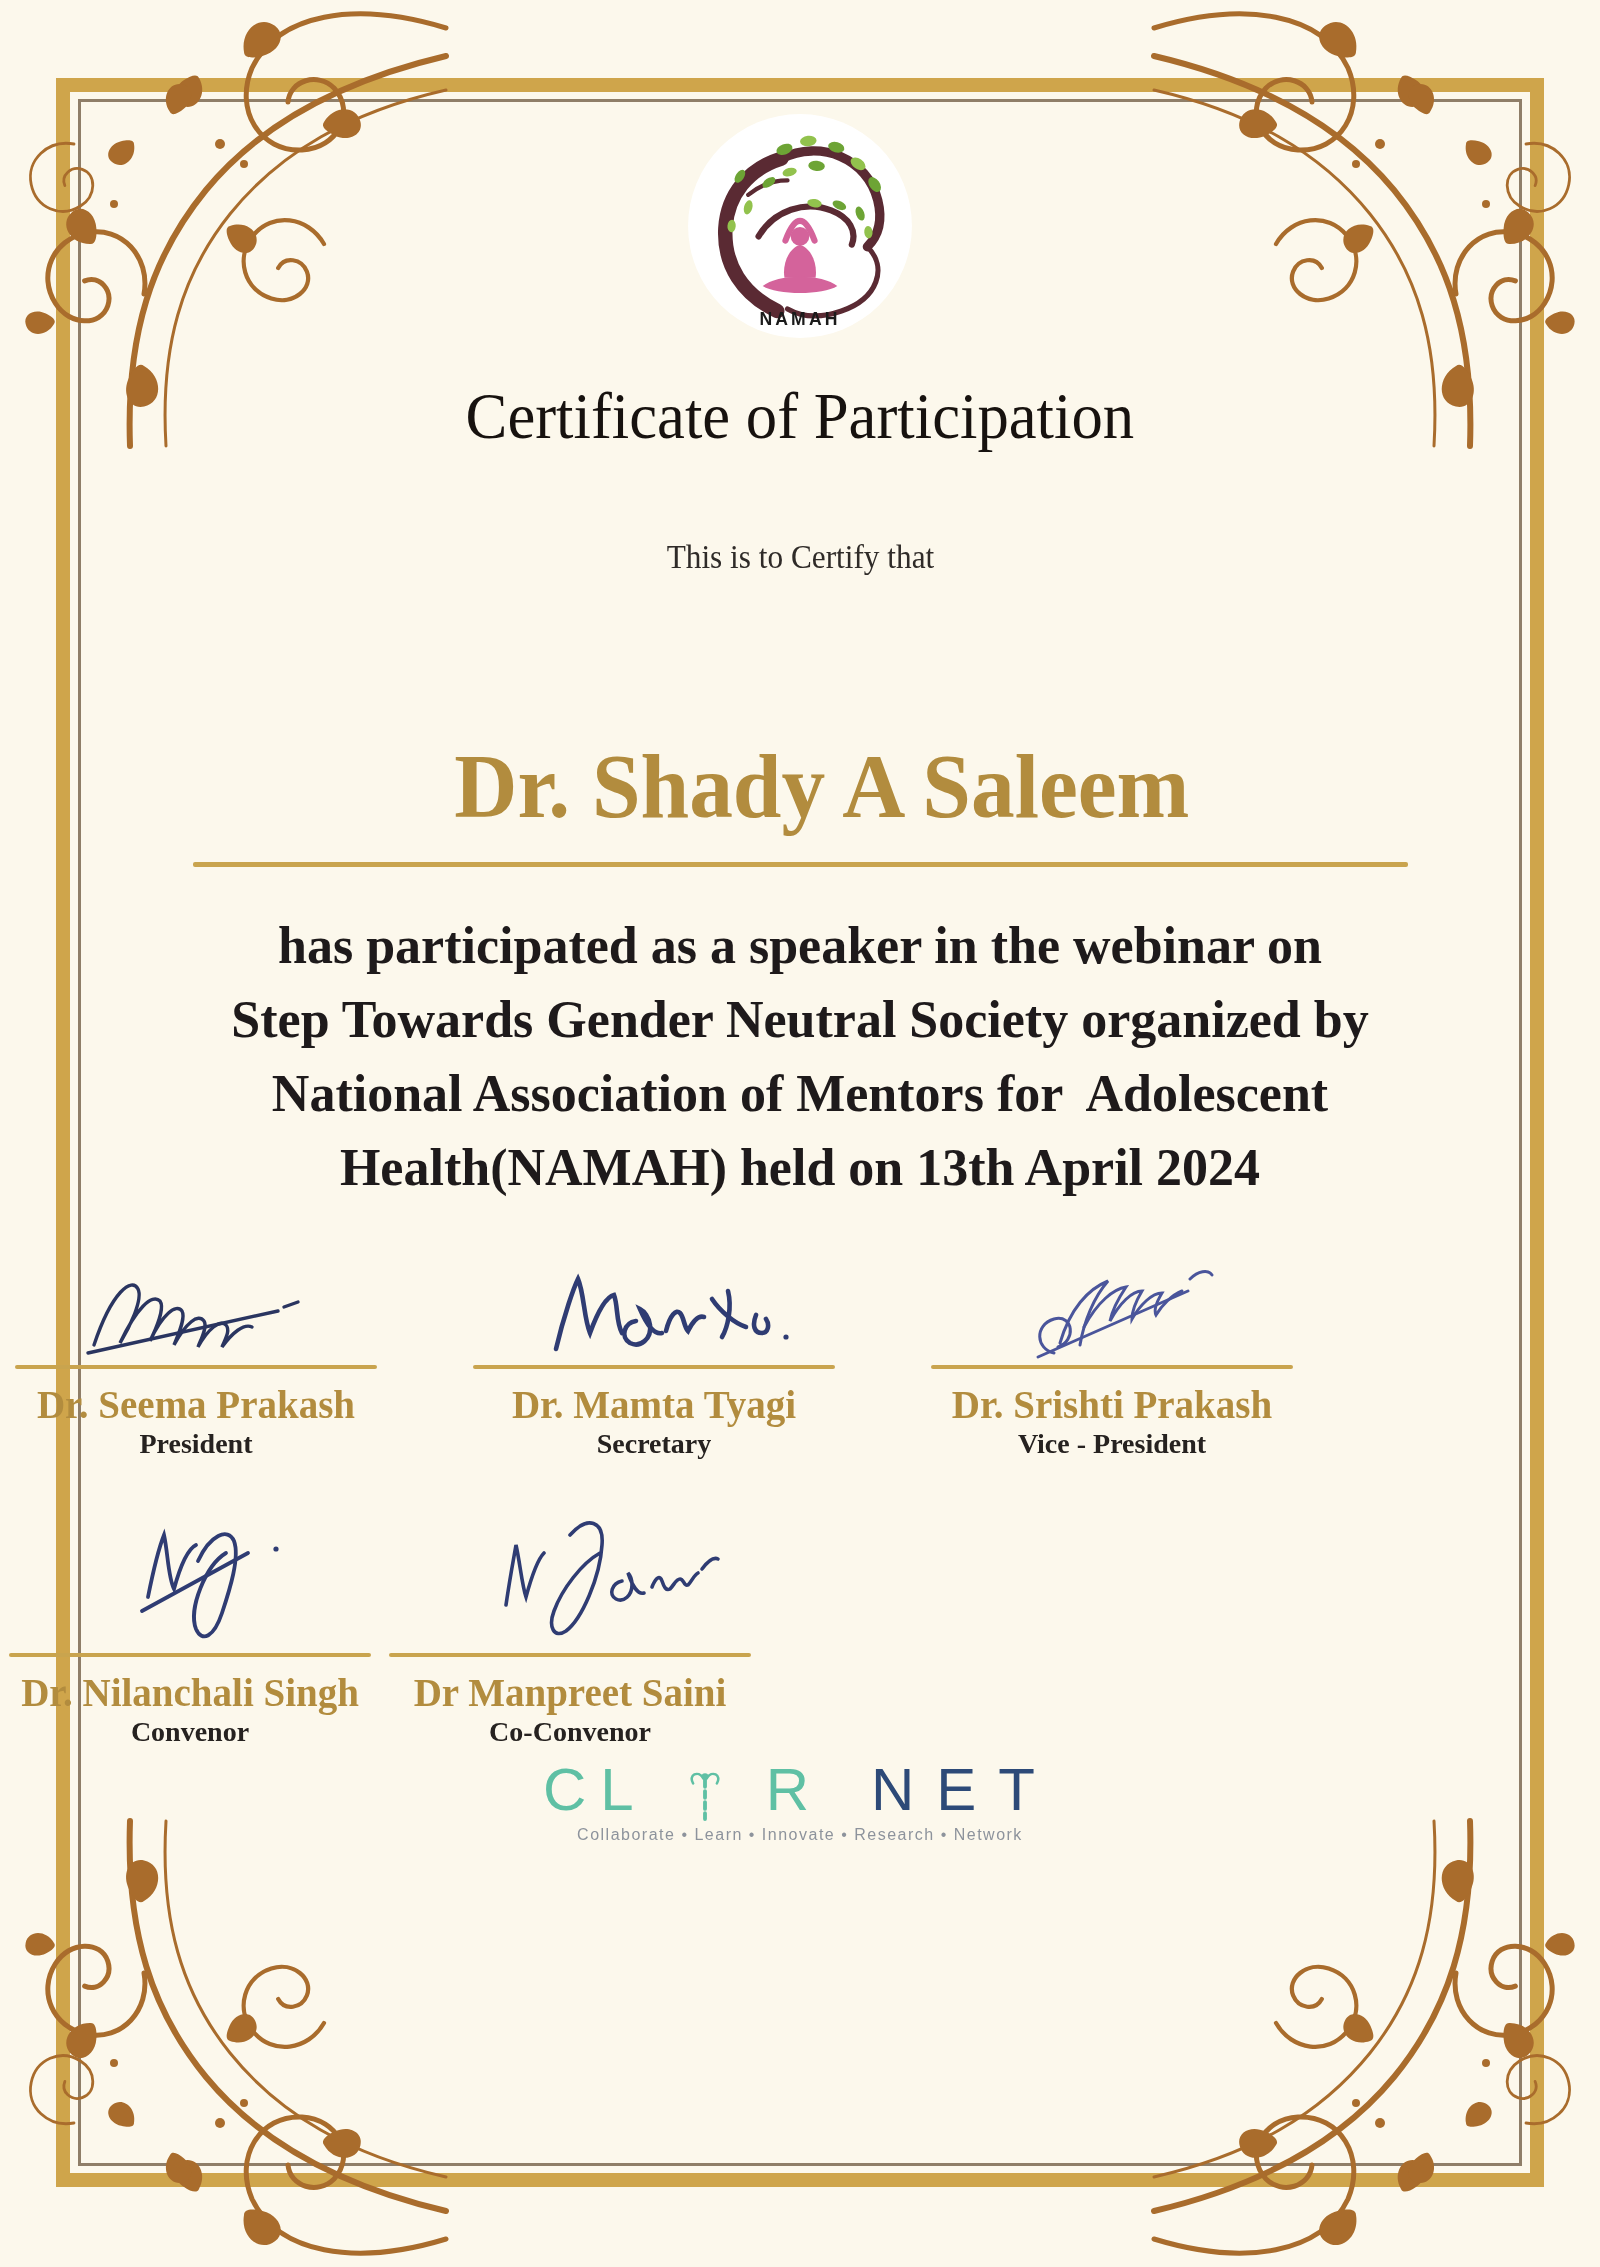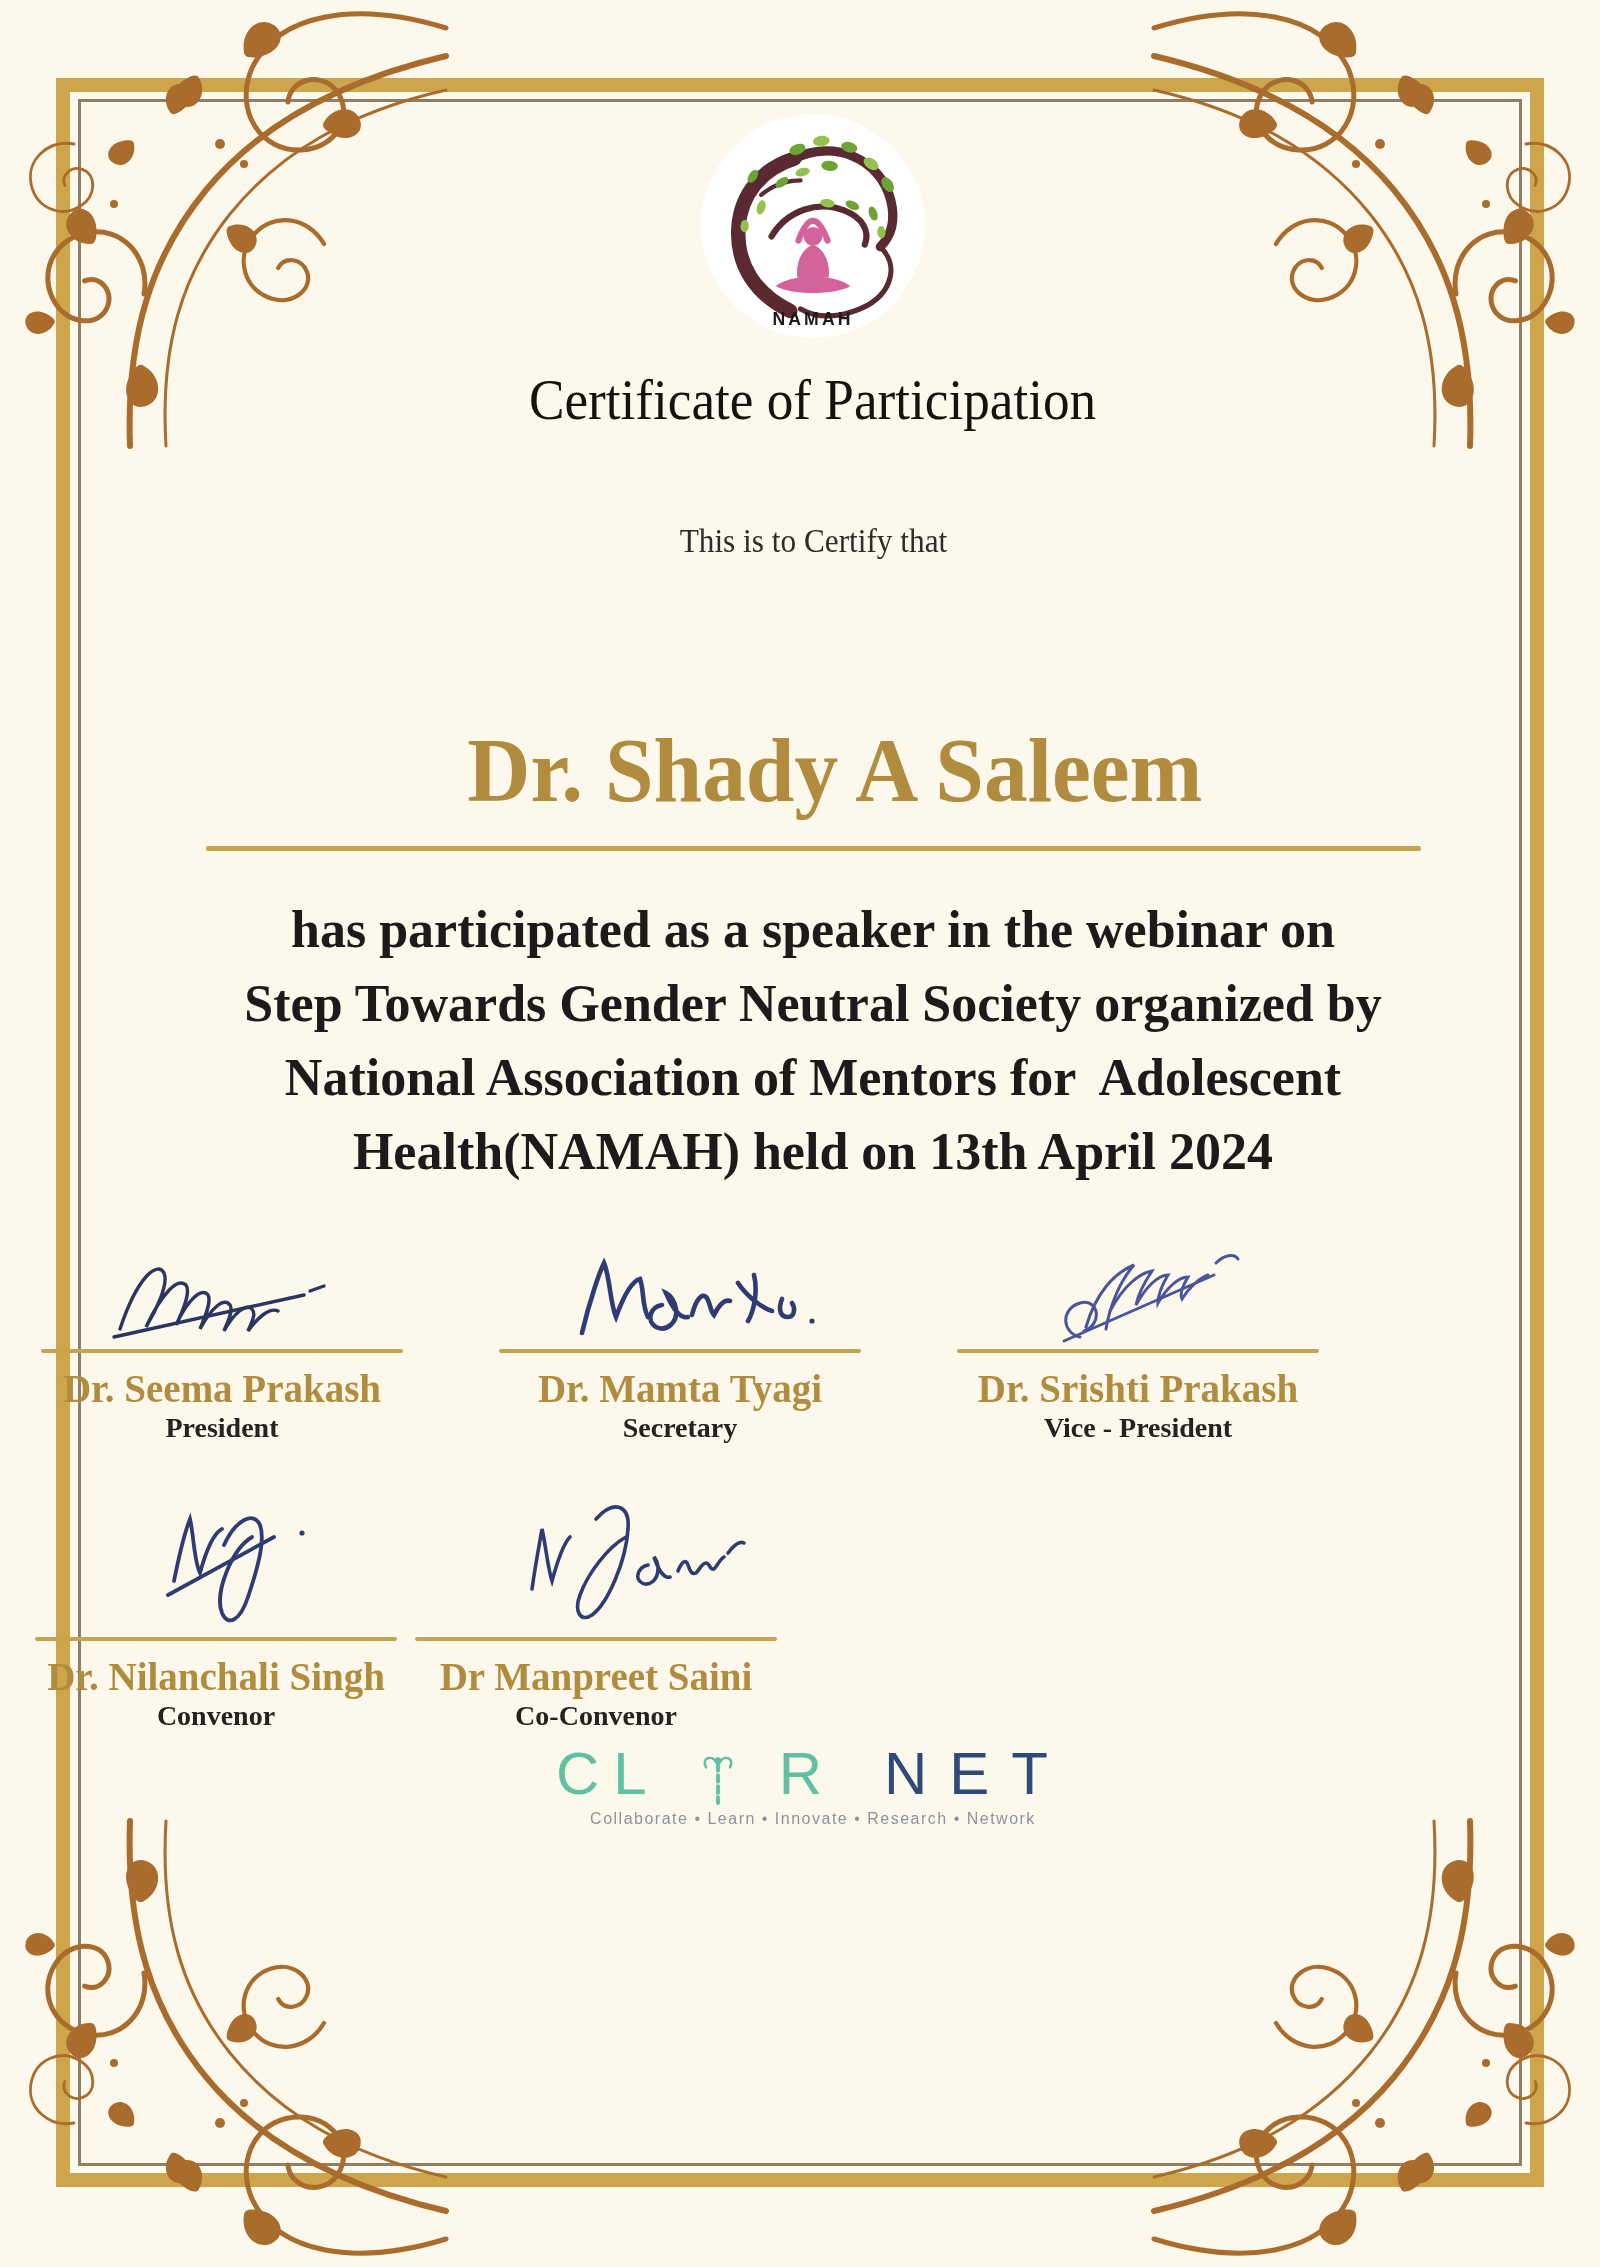--- a/index.html
+++ b/index.html
@@ -18,30 +18,30 @@
     border:3px solid #8f7e68;z-index:1;
   }
   
   .corner{position:absolute;width:460px;height:460px;z-index:3;pointer-events:none;}
   .corner svg{width:100%;height:100%;display:block;}
   .corner.tl{top:-6px;left:-6px;}
   .corner.tr{top:-6px;right:-6px;transform:scaleX(-1);}
   .corner.bl{bottom:-6px;left:-6px;transform:scaleY(-1);}
   .corner.br{bottom:-6px;right:-6px;transform:scale(-1,-1);}
   
-  .content{position:absolute;inset:0;z-index:2;text-align:center;padding-left:26px;}
+  .content{position:absolute;inset:0;z-index:2;text-align:center;}
   .logo-wrap{margin-top:112px;display:flex;justify-content:center;}
   .org-title{
     margin-top:26px;color:#4f252e;font-weight:bold;
     font-size:66px;line-height:74px;letter-spacing:0px;
   }
   .squeeze{display:inline-block;transform:scaleX(.92);transform-origin:center;}
   .cert-title{
-    margin-top:20px;color:#17120f;font-weight:400;
-    font-size:56px;line-height:80px;
+    margin-top:36px;color:#17120f;font-weight:400;
+    font-size:66px;line-height:80px;
   }
   .cert-title .squeeze{transform:scaleX(.95);}
   .certify-line{
     margin-top:72px;color:#2f2b28;font-weight:400;font-size:34px;line-height:58px;
   }
   .recipient{
     margin-top:150px;color:#b28c3e;font-weight:bold;font-size:92px;line-height:100px;margin-left:43px;
   }
   .recipient .squeeze{transform:scaleX(.95);}
   .name-underline{

